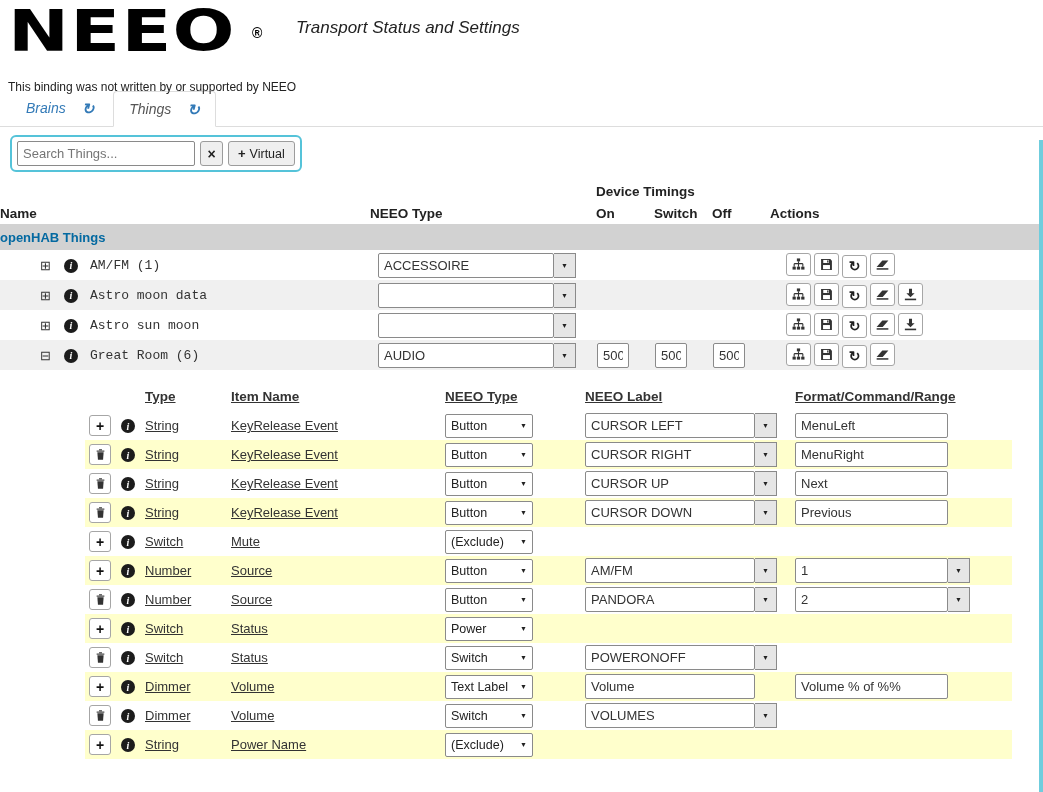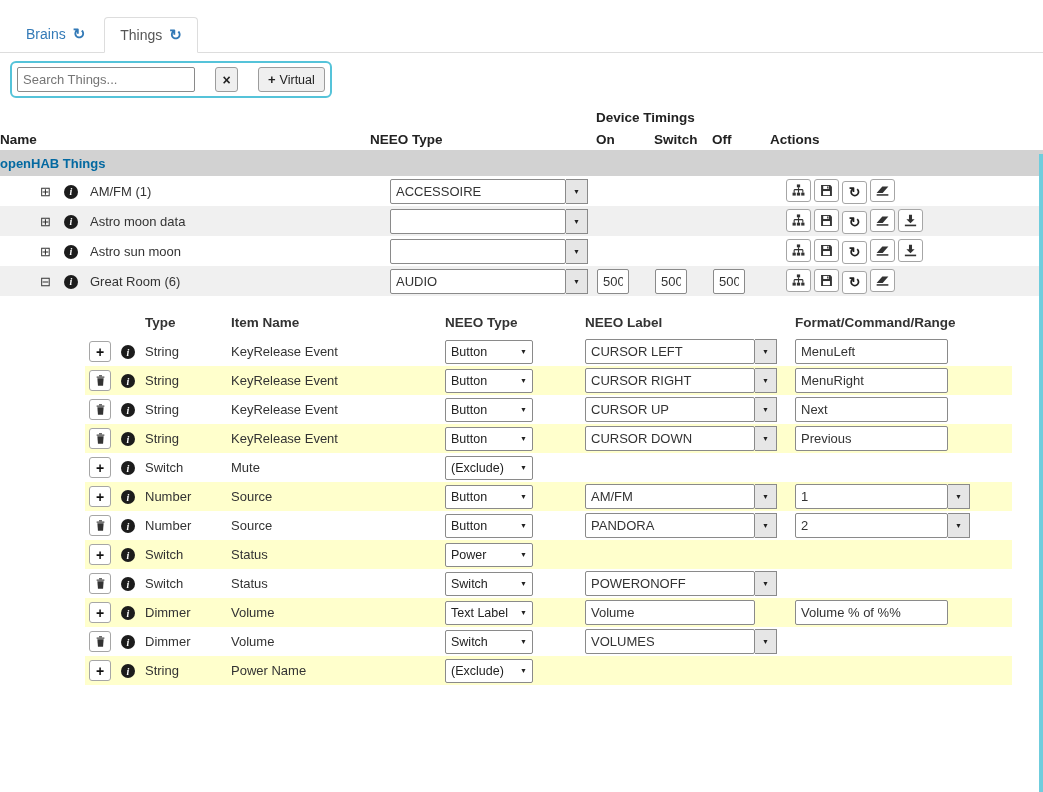--- a/index.html
+++ b/index.html
@@ -19,30 +19,30 @@
     letter-spacing:1px; transform:scaleX(1.28); transform-origin:0 50%;
     font-family:"DejaVu Sans","Liberation Sans",sans-serif;
   }
   .logo-reg { position:absolute; left:252px; top:8px; font-size:14px; font-weight:bold; color:#000; }
   .page-subtitle { position:absolute; left:296px; top:18px; font-style:italic; font-size:17px; color:#222; }
   .disclaimer { margin-top:8px; font-size:12px; color:#222; }
 
   
   .tabs { display:flex; align-items:flex-end; padding-left:10px; margin-top:14px; border-bottom:1px solid #ddd; height:39px; }
   .tab {
-    display:flex; align-items:flex-start; gap:7px; padding:9px 15px; margin-right:3px;
-    border:1px solid transparent; border-radius:4px 4px 0 0; color:#337ab7; cursor:pointer; font-size:14px;
+    display:flex; align-items:flex-end; gap:16px; padding:9px 15px; margin-right:3px;
+    border:1px solid transparent; border-radius:4px 4px 0 0; color:#337ab7; cursor:pointer; font-size:14px;font-style:italic;
   }
   .tab.active { background:#fff; border-color:#ddd; border-bottom-color:#fff; color:#555; margin-bottom:-1px; }
   .tab .refresh-g { color:#337ab7; font-size:15px; font-weight:bold; line-height:1; }
 
   
   .search-row { padding:8px 0 0 10px; }
   .search-box {
-    display:inline-flex; align-items:center; gap:20px;
+    display:inline-flex; align-items:center; gap:5px;
     border:2px solid #55c3d9; border-radius:6px; padding:4px 5px; background:#fff;
   }
   .inp {
     height:25px; border:1px solid #8a8a8a; border-radius:2px; background:#fff;
     font-family:"Liberation Sans",sans-serif; font-size:13px; color:#333; padding:0 5px;
   }
   .search-inp { width:178px; }
   .btn {
     display:inline-flex; align-items:center; gap:4px; height:25px; padding:0 9px;
     border:1px solid #9c9c9c; border-radius:3px; background:#efefef; color:#222;
@@ -68,39 +68,39 @@
   .things tbody tr.alt { background:#f0f0f0; }
   .things td { padding:0; vertical-align:middle; }
   .c-exp { text-align:right; padding-right:5px !important; }
   .tgl { cursor:pointer; font-size:13px; color:#333; }
   .info-i {
     display:inline-flex; align-items:center; justify-content:center;
     width:14px; height:14px; border-radius:50%; background:#1c1c1c; color:#fff;
     font-size:10px; font-weight:bold; margin-left:8px; cursor:pointer;
     font-family:"Liberation Serif",serif; font-style:italic;
   }
-  .c-name { padding-left:8px !important; }
+  .c-name { padding-left:8px !important;font-family:Liberation Mono, monospace; }
   .grp { display:inline-flex; align-items:center; }
-  .c-ntype .grp { margin-left:20px; }
+  .c-ntype .grp { margin-left:8px; }
   .caret-btn {
     width:22px; height:25px; border:1px solid #8a8a8a; border-left:0; background:#e6e6e6;
     display:inline-flex; align-items:center; justify-content:center; padding:0; cursor:pointer;
   }
   .caret-g { font-size:7px; color:#222; line-height:1; }
   .tim { width:32px; margin-left:1px; }
   .c-act { padding-left:16px !important; white-space:nowrap; }
   .icon-btn {
     width:25px; height:23px; border:1px solid #a6a6a6; border-radius:3px; background:#fff;
     display:inline-flex; align-items:center; justify-content:center; margin-right:3px; padding:0; cursor:pointer;
   }
   .icon-btn svg { width:13px; height:13px; display:block; }
   .icon-btn .g { font-size:14px; font-weight:bold; color:#222; line-height:1; }
 
   
-  .subwrap { margin:12px 0 0 85px; width:927px; }
+  .subwrap { margin:12px 0 0 85px; width:927px;text-decoration:underline; }
   .subtable { width:927px; }
   .subtable th { font-weight:bold; font-size:13.5px; text-align:left; padding:7px 4px; height:18px; }
   .subtable td { padding:0 4px; vertical-align:middle; height:29px; }
   .subtable tr.alt-y { background:#ffffcc; }
   .sm-btn {
     width:22px; height:21px; border:1px solid #a6a6a6; border-radius:3px; background:#fff;
     display:inline-flex; align-items:center; justify-content:center; padding:0; cursor:pointer;
   }
   .sm-btn svg { width:11px; height:11px; display:block; }
   .sm-btn .g { font-size:14px; font-weight:bold; color:#111; line-height:1; }
@@ -112,20 +112,28 @@
   .lbl-inp { width:170px; }
   .fmt-inp { width:153px; }
 
   .right-strip { position:absolute; right:0; top:140px; bottom:0; width:4px; background:#6fcddd; }
 </style>
 </head>
 <body>
 
 <div class="page">
 
+  <div class="masthead">
+    <div class="logo">
+      <span class="logo-text">NEEO</span>
+      <span class="logo-reg">®</span>
+    </div>
+    <div class="page-subtitle">Transport Status and Settings</div>
+    <div class="disclaimer">This binding was not written by or supported by NEEO</div>
+  </div>
 
   <div class="tabs" id="tabbar">
       <div class="tab">
         <span>Brains</span>
         <span class="refresh-g">↻</span>
       </div>
       <div class="tab active">
         <span>Things</span>
         <span class="refresh-g">↻</span>
       </div>

